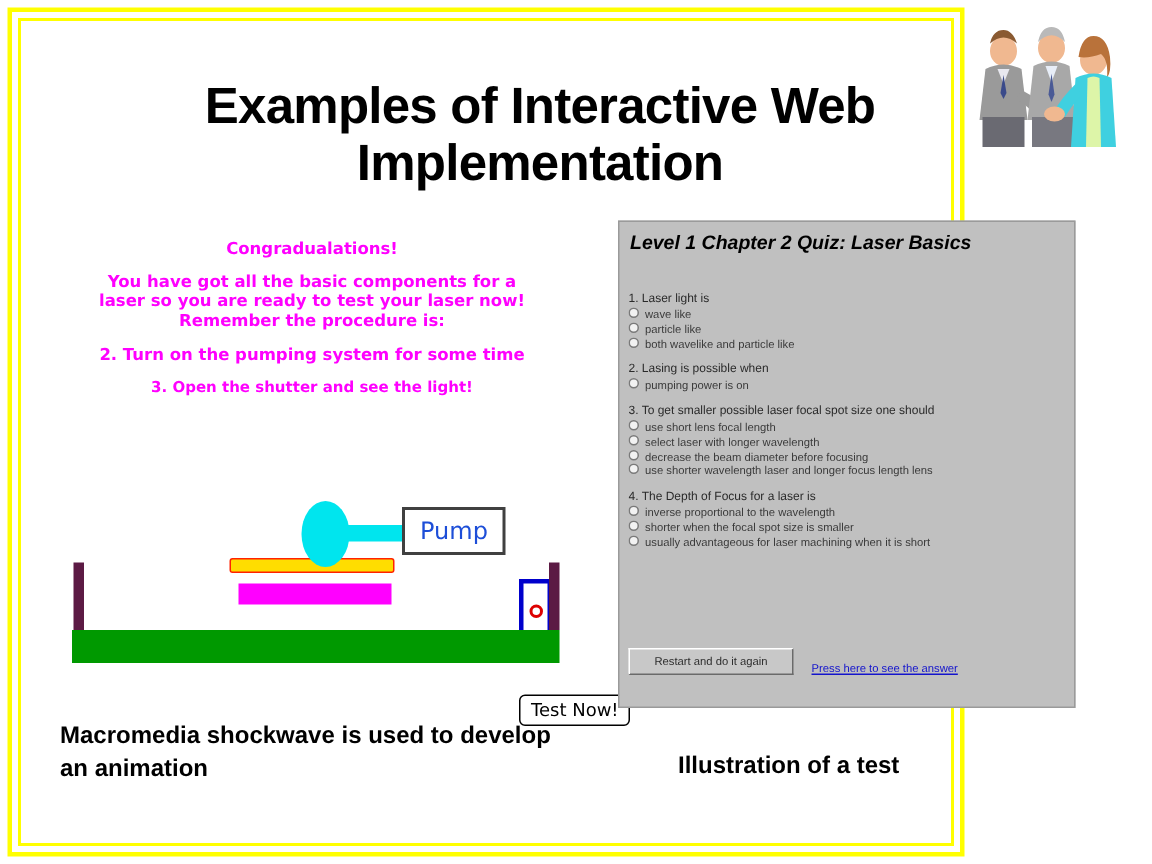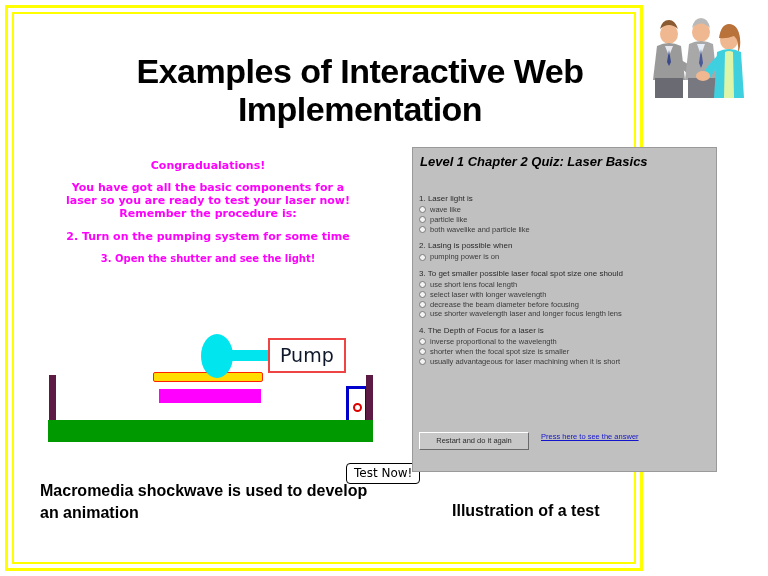--- a/index.html
+++ b/index.html
@@ -103,22 +103,22 @@
   .lamp{
     position:absolute;left:163px;top:174px;width:32px;height:44px;
     background:#00e5ee;border-radius:50%;
   }
   .lamp-stem{
     position:absolute;left:192px;top:190px;width:42px;height:11px;background:#00e5ee;
   }
   .pump-box{
     position:absolute;left:230px;top:178px;
     padding:4px 10px 5px 10px;
-    border:2px solid #ef4444;background:#ffffff;color:#0f172a;
-    font-family:"DejaVu Sans", sans-serif;font-size:19px;
+    border:2px solid #404040;background:#ffffff;color:#1d4ed8;
+    font-family:"DejaVu Sans", sans-serif;font-size:16px;
   }
 
   
   .quiz{
     position:absolute;left:412px;top:147px;width:305px;height:325px;
     background:#c0c0c0;
     border:1px solid #9a9a9a;
     box-sizing:border-box;
     overflow:hidden;
     font-family:"Liberation Sans", sans-serif;
@@ -130,34 +130,34 @@
   }
   .quiz-body{
     position:absolute;left:6px;top:46px;right:4px;
   }
   .q-block{margin-bottom:7px;}
   .q-text{
     font-size:8px;color:#2a2a2a;line-height:1.25;
     margin-bottom:1px;white-space:nowrap;overflow:hidden;
   }
   .opt{
-    display:flex;align-items:center;
+    display:flex;
     font-size:7.5px;color:#3a3a3a;line-height:1.3;
     white-space:nowrap;overflow:hidden;
   }
   .radio{
     display:inline-block;width:7px;height:7px;min-width:7px;
     border:1px solid #7a7a7a;border-radius:50%;
     background:#f2f2f2;
     margin-right:4px;
     box-sizing:border-box;
   }
   .quiz-foot{
     position:absolute;left:6px;top:284px;right:4px;
-    display:flex;align-items:flex-start;
+    display:flex;align-items:flex-end;
   }
   .reset-btn{
     display:inline-block;
     min-width:96px;text-align:center;
     padding:3px 6px 4px 6px;
     background:#c8c8c8;
     border:1px solid #000000;
     border-top-color:#ffffff;border-left-color:#ffffff;
     border-right-color:#6a6a6a;border-bottom-color:#6a6a6a;
     font-size:7.5px;color:#2d2d2d;

